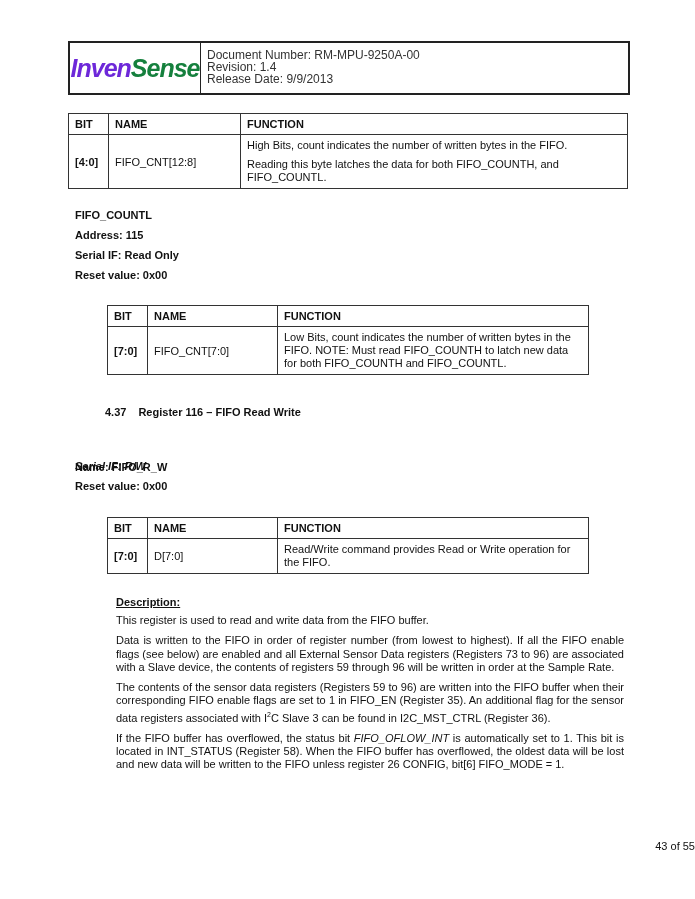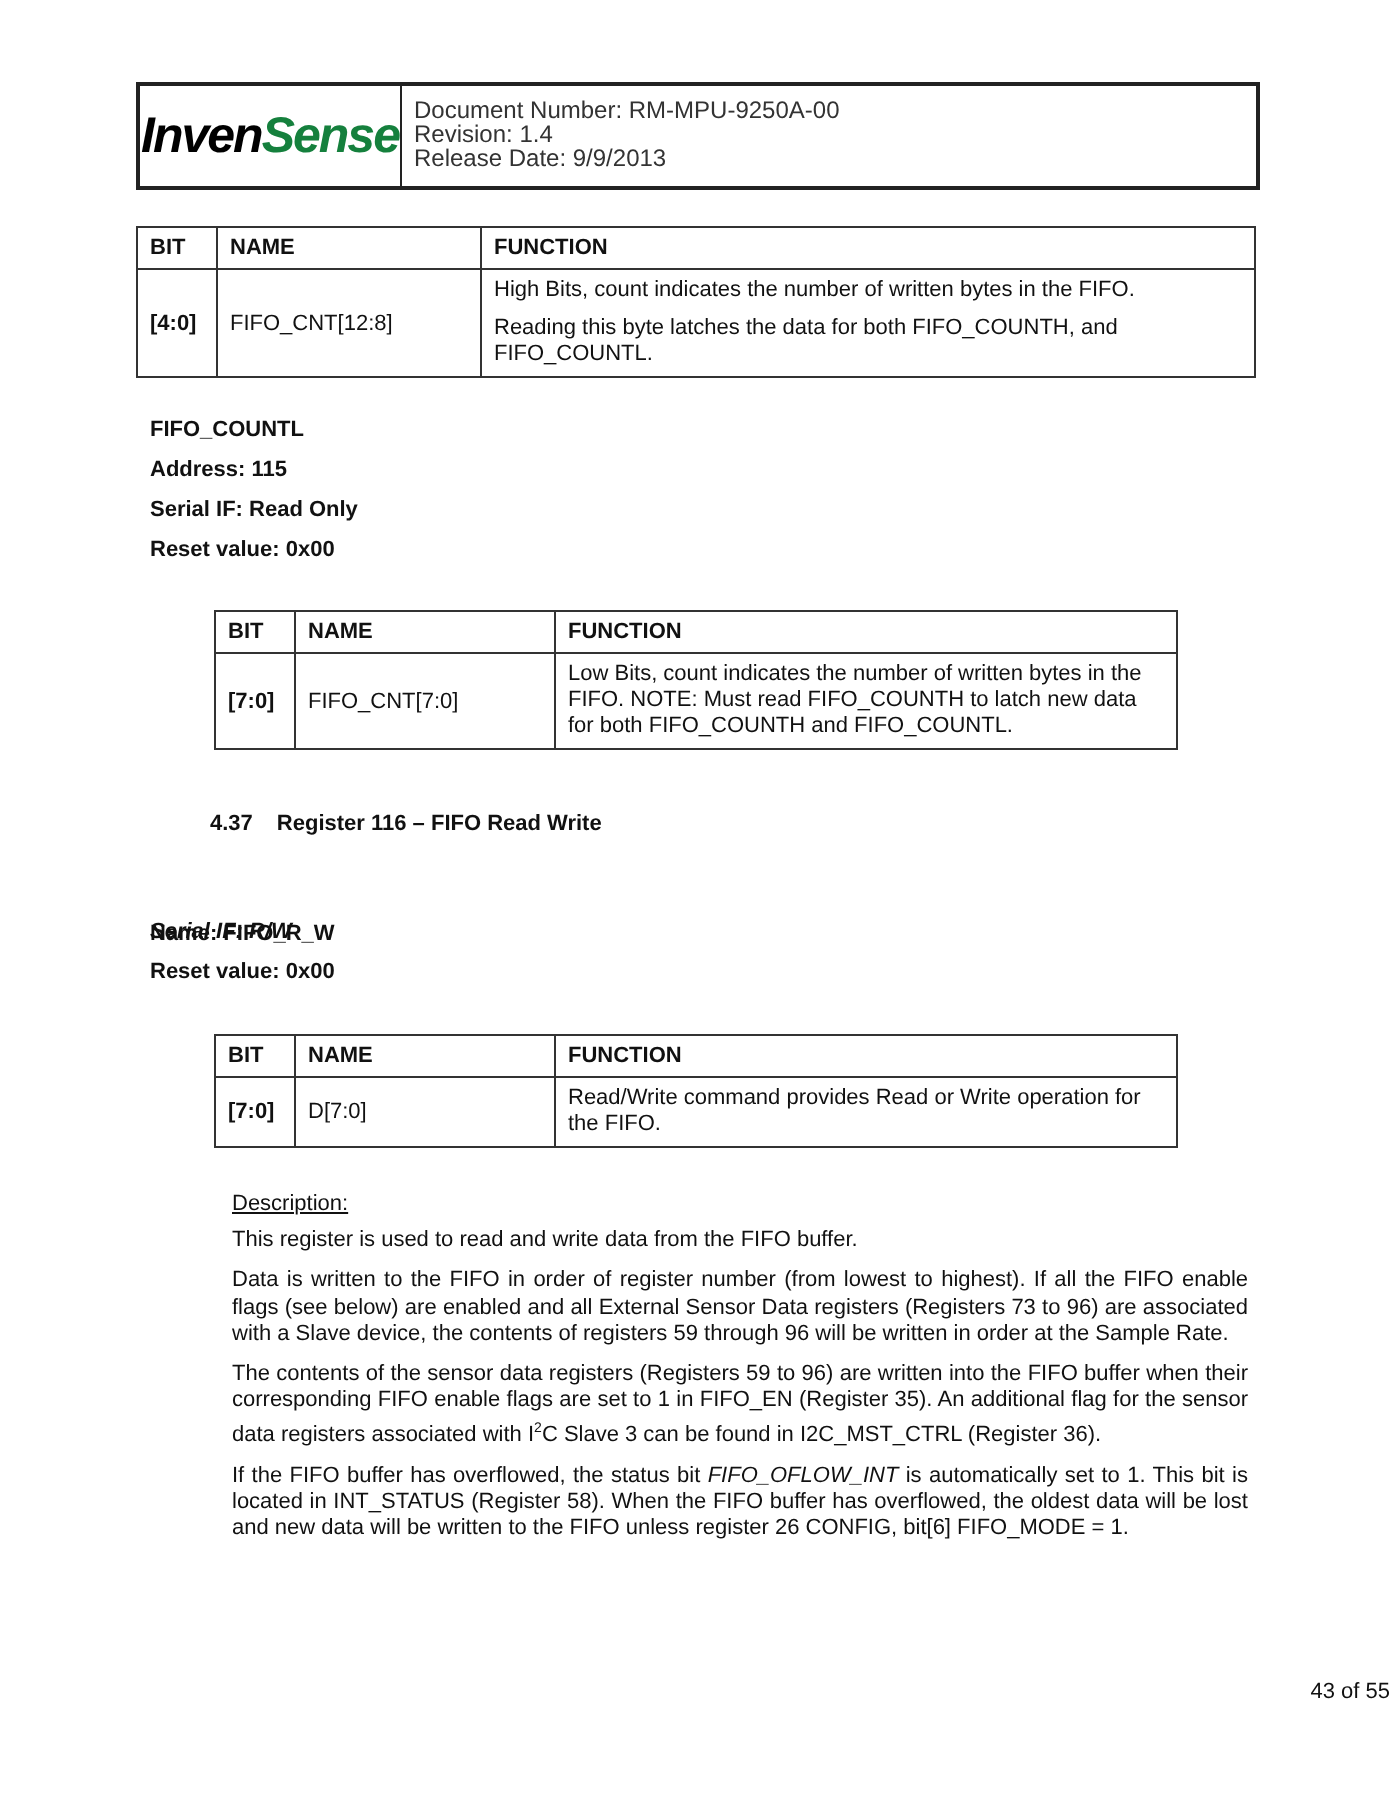--- a/index.html
+++ b/index.html
@@ -1,36 +1,36 @@
 <!DOCTYPE html>
 <html><head>
 <meta charset="utf-8">
 <style>
   html, body { margin:0; padding:0; background:#fff; }
   body { width:695px; height:899px; position:relative; font-family:"Liberation Sans", sans-serif; color:#111; overflow:hidden; }
   .header { position:absolute; left:68px; top:41px; width:562px; height:54px; border:2px solid #222; box-sizing:border-box; display:flex; }
   .hdr-logo { width:130px; border-right:1.5px solid #222; display:flex; align-items:center; justify-content:center; font-style:italic; font-weight:bold; font-size:25px; letter-spacing:-1px; }
-  .logo-inven { color:#000000; }
+  .logo-inven { color:#6d28d9; }
   .logo-sense { color:#15803d; }
   .hdr-title { width:228px; border-right:1.5px solid #222; display:flex; align-items:center; justify-content:center; font-weight:bold; font-size:12px; }
   .hdr-meta { flex:1; padding:6px 0 0 6px; font-size:12px; line-height:12px; color:#333; }
   table.reg { position:absolute; border-collapse:collapse; font-size:11px; }
   table.reg td, table.reg th { border:1.2px solid #333; padding:2px 6px; text-align:left; vertical-align:middle; }
   table.reg th { font-weight:bold; height:16px; }
   table.reg td.bit { font-weight:bold; }
   table.reg td.fn p { margin:2px 0; line-height:13px; }
   .t1 { left:68px; top:113px; width:560px; }
   .t2 { left:107px; top:305px; width:482px; }
   .t3 { left:107px; top:517px; width:482px; }
   .label { position:absolute; left:75px; font-weight:bold; font-size:11px; }
   .section { position:absolute; left:105px; top:406px; font-weight:bold; font-size:11px; }
   .section .num { margin-right:12px; }
   .desc { position:absolute; left:116px; width:508px; font-size:11px; line-height:13.3px; text-align:justify; }
   .desc p { margin:0 0 7px 0; }
-  .desc-title { position:absolute; left:116px; top:596px; font-weight:normal; font-size:11px; text-decoration:underline;text-align:right; }
+  .desc-title { position:absolute; left:116px; top:596px; font-weight:bold; font-size:11px; text-decoration:underline;text-align:right; }
   .footer { position:absolute; left:0; width:695px; top:840px; text-align:right; font-size:11px; }
   sup { font-size:7px; }
 </style>
 </head>
 <body>
 
 <div class="header">
   <div class="hdr-logo">
     <span class="logo-inven">Inven</span>
       <span class="logo-sense">Sense</span>

